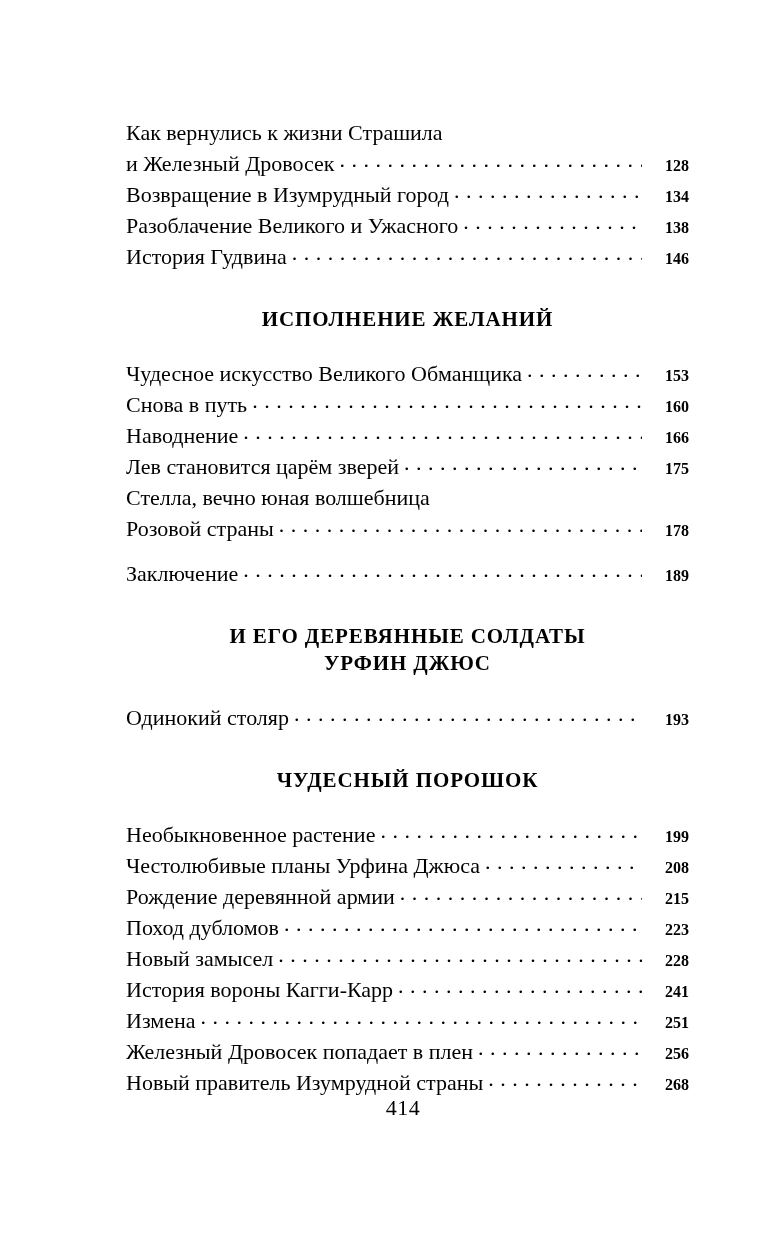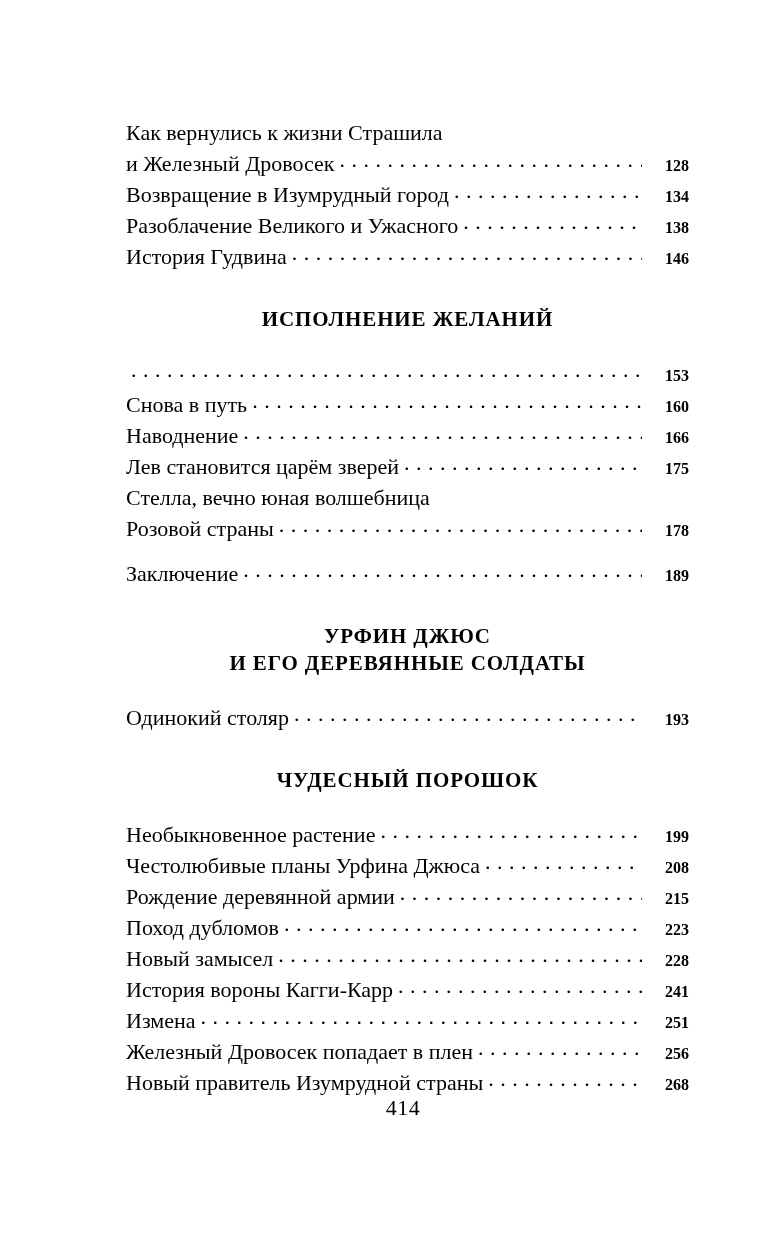--- a/index.html
+++ b/index.html
@@ -153,20 +153,21 @@
           <span class="entry-page">146</span>
         </div>
       </div>
       <div class="gap-lg"></div>
       <div class="section-heading">
         <span class="heading-line">ИСПОЛНЕНИЕ ЖЕЛАНИЙ</span>
       </div>
       <div class="gap-md"></div>
       <div class="section">
         <div class="entry">
+          <span class="entry-title">Чудесное искусство Великого Обманщика</span>
           <span class="entry-leader"></span>
           <span class="entry-page">153</span>
         </div>
         <div class="entry">
           <span class="entry-title">Снова в путь</span>
           <span class="entry-leader"></span>
           <span class="entry-page">160</span>
         </div>
         <div class="entry">
           <span class="entry-title">Наводнение</span>
@@ -190,22 +191,22 @@
         </div>
         <div class="gap-sm"></div>
         <div class="entry">
           <span class="entry-title">Заключение</span>
           <span class="entry-leader"></span>
           <span class="entry-page">189</span>
         </div>
       </div>
       <div class="gap-lg"></div>
       <div class="section-heading">
+        <span class="heading-line">И ЕГО ДЕРЕВЯННЫЕ СОЛДАТЫ</span>
         <span class="heading-line">УРФИН ДЖЮС</span>
-        <span class="heading-line">И ЕГО ДЕРЕВЯННЫЕ СОЛДАТЫ</span>
       </div>
       <div class="gap-md"></div>
       <div class="section">
         <div class="entry">
           <span class="entry-title">Одинокий столяр</span>
           <span class="entry-leader"></span>
           <span class="entry-page">193</span>
         </div>
       </div>
       <div class="gap-lg"></div>

